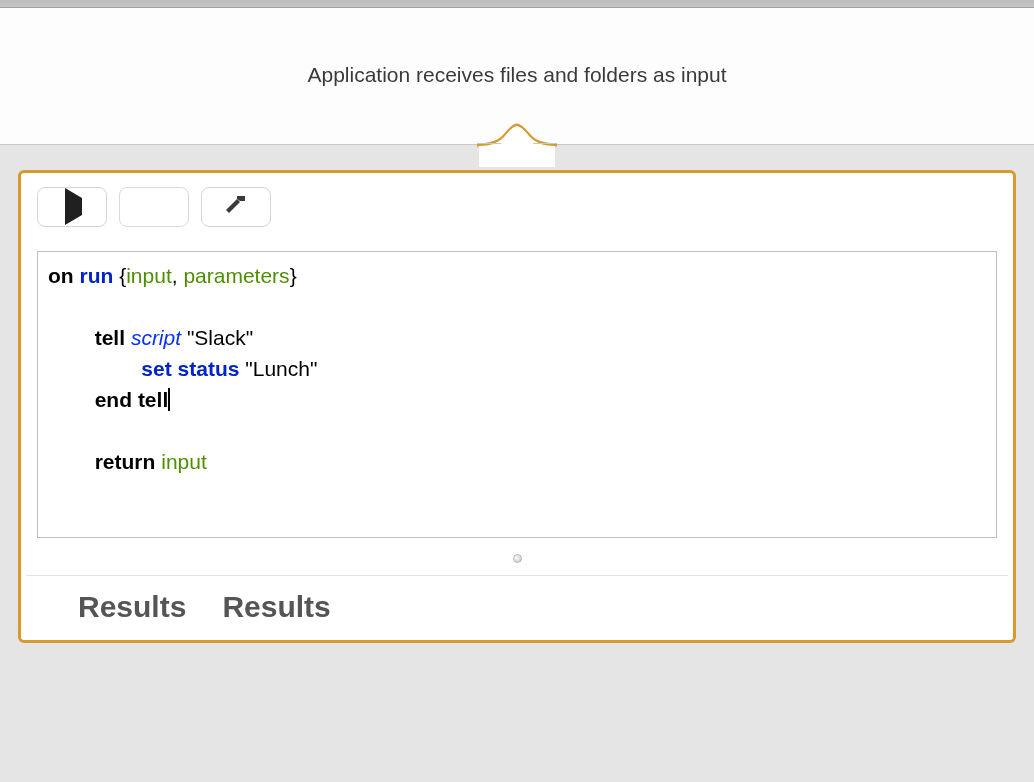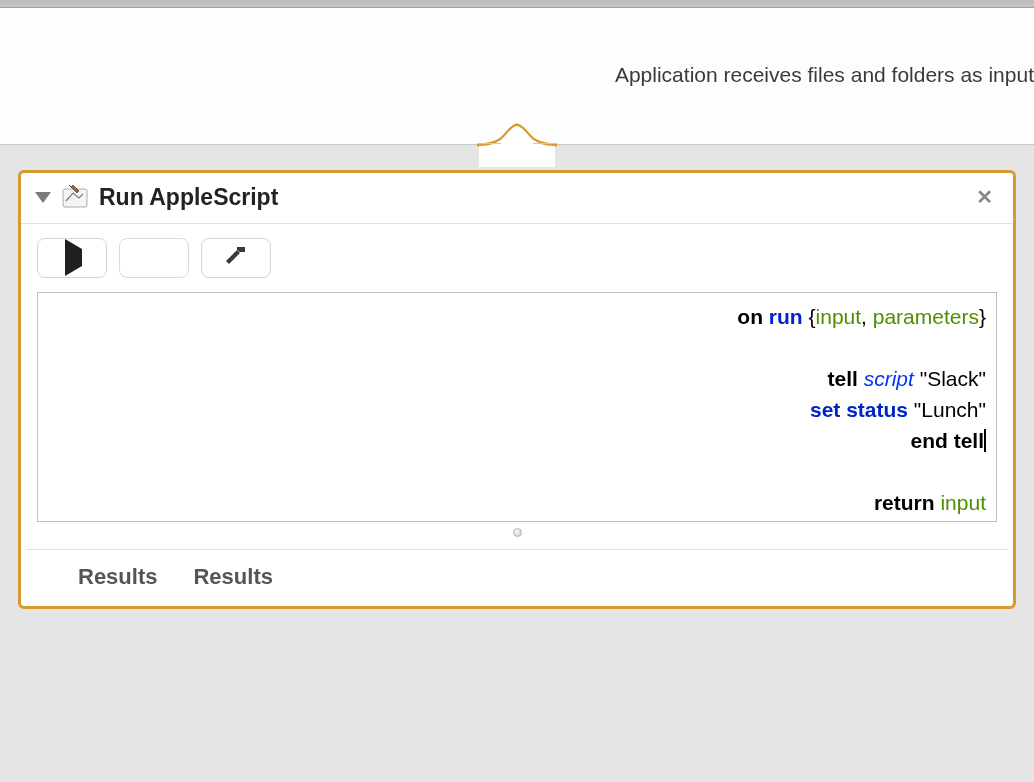--- a/index.html
+++ b/index.html
@@ -21,21 +21,21 @@
       border-bottom: 1px solid #a0a0a0;
     }
     .canvas {
       width: 100%;
       background: #fdfdfd;
       padding-top: 55px;
       padding-bottom: 58px;
       position: relative;
     }
     .header-label {
-      text-align: right;
+      text-align: center;
       font-size: 21px;
       color: #3a3a3a;
       font-weight: 400;
     }
     .canvas-bottom-border {
       position: absolute;
       bottom: 0;
       left: 0;
       right: 0;
       height: 1px;
@@ -122,27 +122,26 @@
       border-bottom: 10px solid transparent;
       border-left: 17px solid #202020;
       margin-left: 3px;
     }
     .stop-square {
       width: 18px;
       height: 18px;
       background: #aeaeae;
     }
     .code-box {
-      margin: 2px 16px;
+      margin: 12px 16px;
       border: 1px solid #bfbfbf;
       background: #ffffff;
-      height: 230px;
+      height: 287px;
       overflow: hidden;
       position: relative;
-      text-align: right;
     }
     .code-content {
       padding: 8px 10px;
       font-family: Verdana, Geneva, sans-serif;
       font-size: 21px;
       line-height: 1.48;
       white-space: pre;
     }
     .tok-black { color: #000; font-weight: 700; }
     .tok-blue-bold { color: #0024c9; font-weight: 700; }
@@ -166,21 +165,21 @@
       border: 1px solid #b5b5b5;
     }
     .footer-row {
       border-top: 1px solid #e2e2e2;
       margin: 6px 5px 0 5px;
       padding: 14px 0 16px 52px;
       display: flex;
       gap: 36px;
     }
     .footer-tab {
-      font-size: 22px;
+      font-size: 30px;
       font-weight: 600;
       color: #555;
       cursor: pointer;
     }
   </style>
 </head>
 <body>
 
 <div class="top-bar"></div>
 
@@ -195,33 +194,20 @@
     <svg width="80" height="44" viewBox="0 0 80 44">
       <path d="M 0 22 Q 20 22 28 12 Q 36 2 40 2 Q 44 2 52 12 Q 60 22 80 22" fill="none" stroke="#d69a2d" stroke-width="3"></path>
       <path d="M 2 23 Q 20 23 28 13 Q 36 3 40 3 Q 44 3 52 13 Q 60 23 78 23 L 78 44 L 2 44 Z" fill="#ffffff"></path>
       <path d="M 0 20.5 L 24 20.5" stroke="#c8c8c8" stroke-width="1"></path>
       <path d="M 56 20.5 L 80 20.5" stroke="#c8c8c8" stroke-width="1"></path>
     </svg>
   </div>
 
   <div class="action-card">
 
-    <div class="card-header">
-      <div class="disclosure-triangle"></div>
-      <div class="applescript-icon">
-        <svg width="28" height="28" viewBox="0 0 28 28">
-          <rect x="2" y="6" width="24" height="18" rx="2" fill="#f4f4f4" stroke="#999" stroke-width="0.8"></rect>
-          <path d="M 5 18 L 12 10 L 18 15 L 22 11" stroke="#7a7a7a" stroke-width="1.2" fill="none"></path>
-          <path d="M 10 4 L 16 10 L 18 8 L 12 2 Z" fill="#8a6850" stroke="#5a4030" stroke-width="0.7"></path>
-          <path d="M 8 2 L 11 5" stroke="#5a4030" stroke-width="1"></path>
-        </svg>
-      </div>
-      <div class="card-title">Run AppleScript</div>
-      <div class="close-x">✕</div>
-    </div>
 
     <div class="toolbar-row">
       <div class="tool-btn">
         <span><span class="play-triangle"></span></span>
       </div>
       <div class="tool-btn disabled">
         <span><span class="stop-square"></span></span>
       </div>
       <div class="tool-btn">
         <span>

